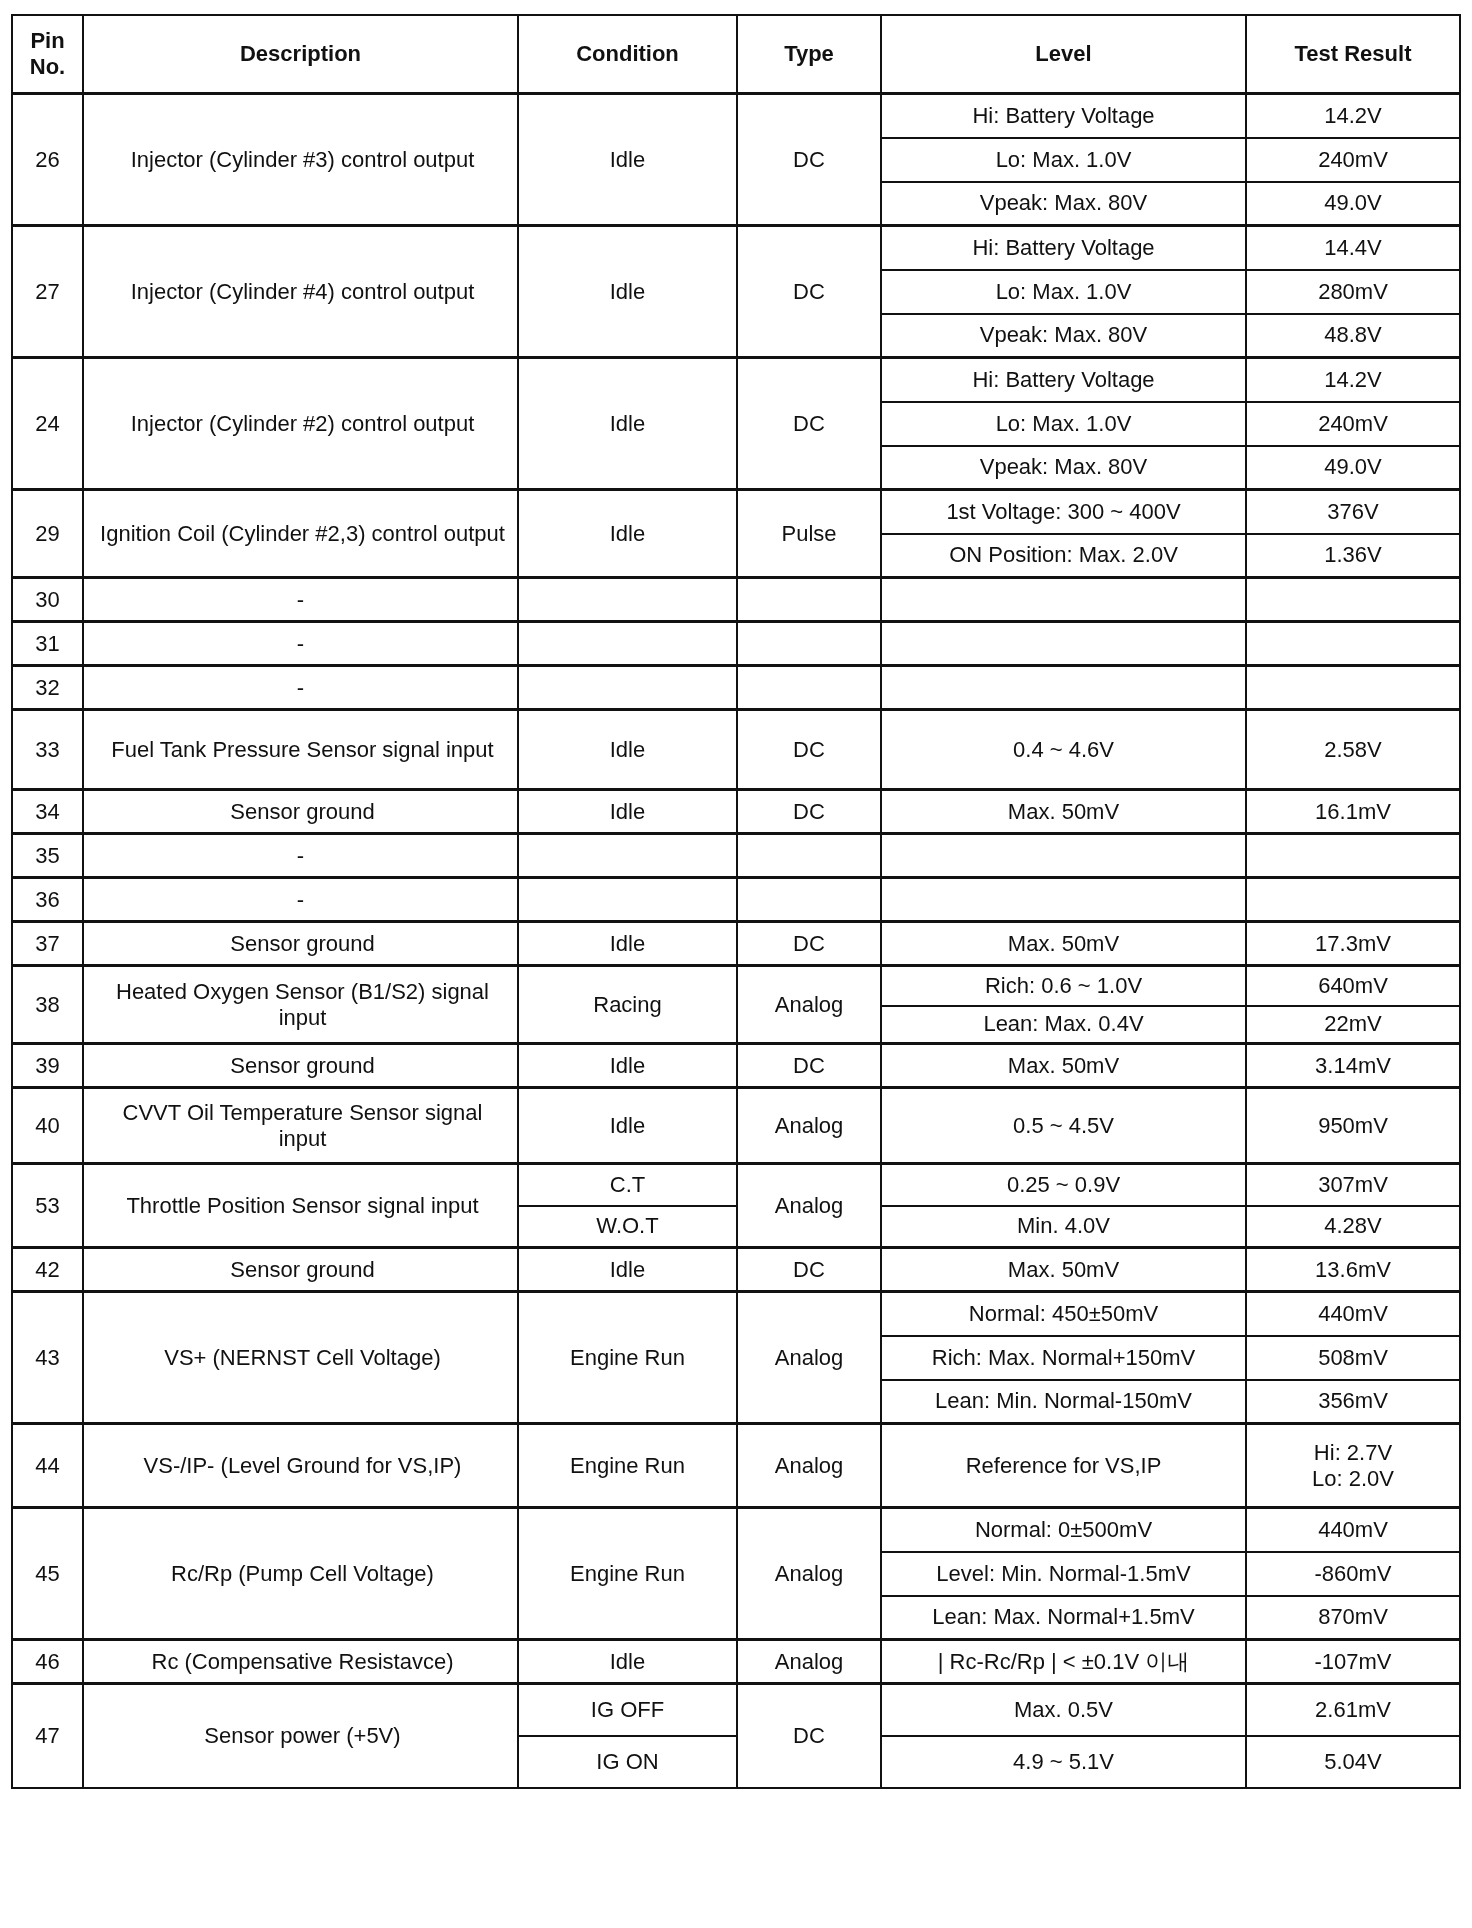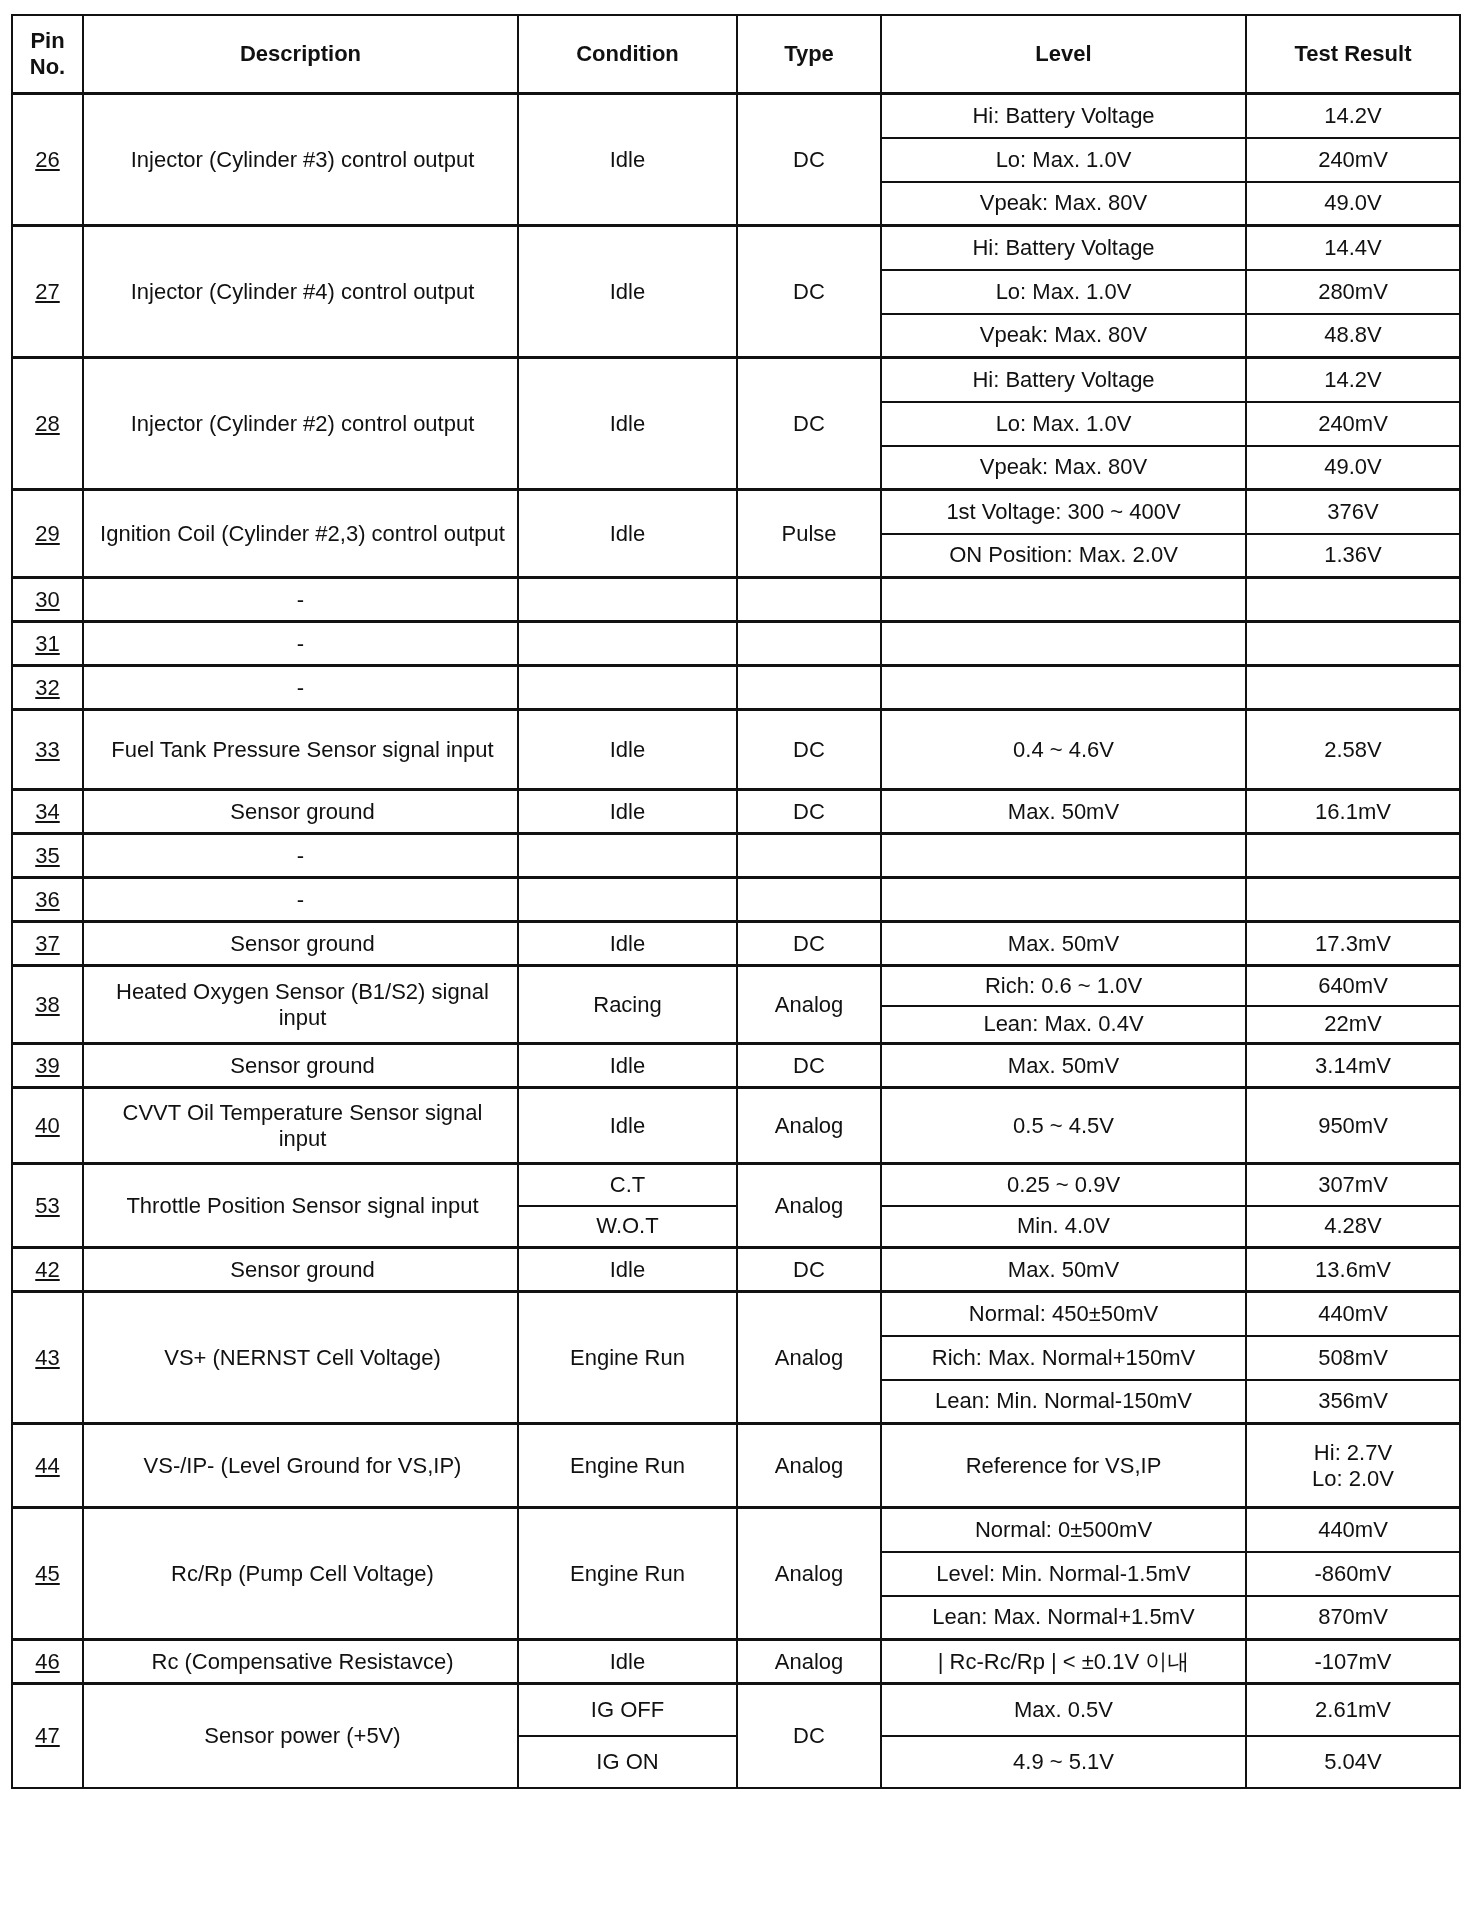--- a/index.html
+++ b/index.html
@@ -14,21 +14,21 @@
   table.pins td, table.pins th {
     border: 2px solid #111;
     text-align: center;
     vertical-align: middle;
     padding: 0 8px;
     line-height: 26px;
   }
   table.pins th { font-weight: bold; font-size: 22px; height: 76px; }
   table.pins th.pin-h { line-height: 26px; margin-left: 48px; }
   td.desc { text-align: center; padding-left: 12px !important; }
-  td.pin { padding: 0 !important; text-decoration: underline; }
+  td.pin { padding: 0 !important; }
   tr.thick > td { border-top: 3px solid #111; }
   .sub { height: 44px; }
 </style>
 </head>
 <body>
 
 <table class="pins">
   <colgroup>
     <col style="width:71px">
     <col style="width:435px">
@@ -77,21 +77,21 @@
     <tr class="sub">
       <td>Lo:  Max.  1.0V</td>
       <td>280mV</td>
     </tr>
     <tr class="sub">
       <td>Vpeak:  Max.  80V</td>
       <td>48.8V</td>
     </tr>
 
     <tr class="thick sub">
-      <td class="pin" rowspan="3">28</td>
+      <td class="pin" rowspan="3">24</td>
       <td class="desc" rowspan="3">Injector (Cylinder #2) control output</td>
       <td rowspan="3">Idle</td>
       <td rowspan="3">DC</td>
       <td>Hi:  Battery Voltage</td>
       <td>14.2V</td>
     </tr>
     <tr class="sub">
       <td>Lo:  Max.  1.0V</td>
       <td>240mV</td>
     </tr>

